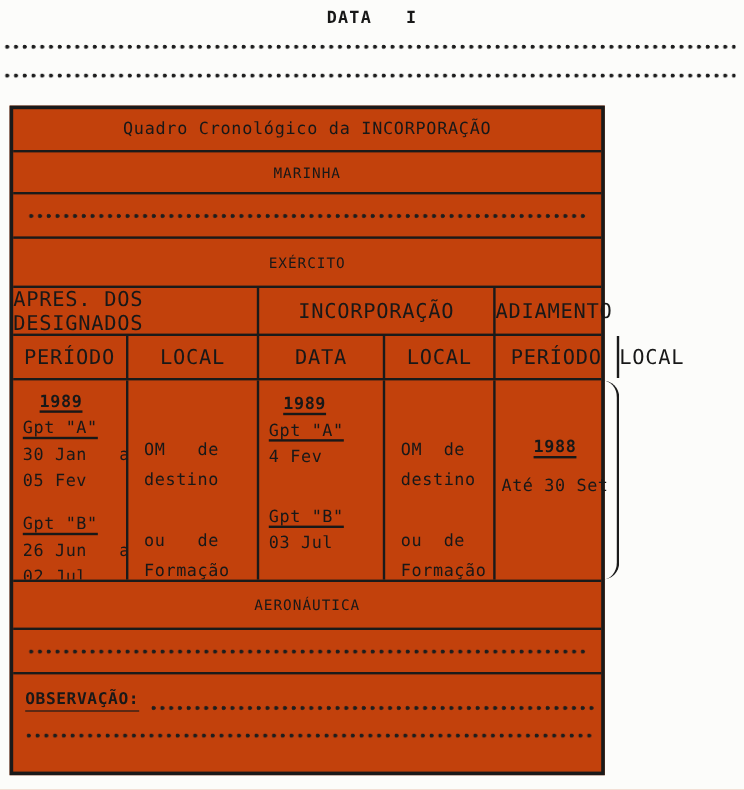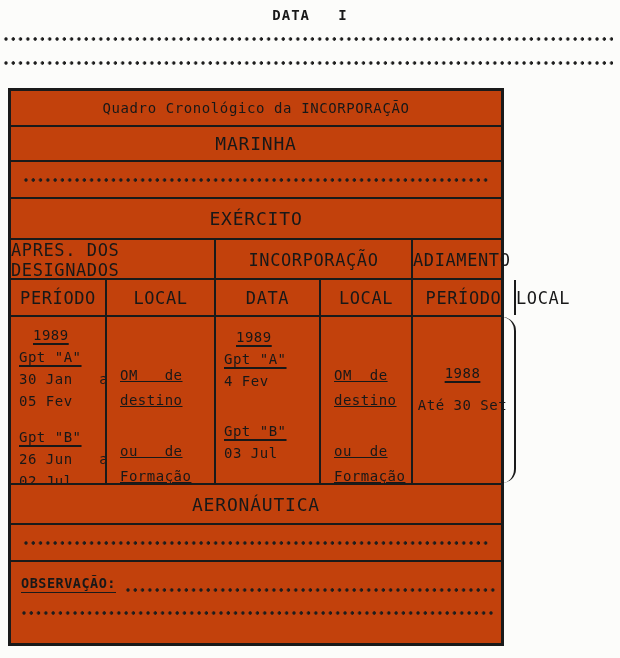--- a/index.html
+++ b/index.html
@@ -33,21 +33,21 @@
     width: 496px; height: 558px;
     border: 3px solid #1a1a1a;
     background: #c2410c;
     display: flex; flex-direction: column;
   }
   .t-row { border-bottom: 2px solid #1a1a1a; flex: 0 0 auto; }
   .t-row.last { border-bottom: none; flex: 1 1 auto; }
 
   .center-row { display: flex; align-items: center; justify-content: center; }
   .row-title      { height: 36px; font-size: 14px; letter-spacing: 0.6px; }
-  .row-branch     { height: 35px; font-size: 18px; letter-spacing: 0.8px; }
+  .row-branch     { height: 35px; font-size: 12px; letter-spacing: 0.8px; }
   .row-dotted     { height: 37px; display: flex; align-items: center; padding: 0 12px; }
   .row-dotted .dotline { width: 100%; }
   .row-exercito   { height: 41px; }
   .row-aero       { height: 40px; }
 
   .grid-3 { height: 40px; display: grid; grid-template-columns: 205px 197px 1fr; }
   .grid-6 { display: grid; grid-template-columns: 96px 109px 105px 92px 103px 1fr; }
   .row-colhead { height: 37px; }
   .row-data { height: 168px; }
 
@@ -60,27 +60,27 @@
 
   .dcell {
     border-right: 2px solid #1a1a1a;
     font-size: 14px; letter-spacing: 0.5px;
     overflow: hidden;
   }
   .dcell:last-child { border-right: none; }
 
   .line { line-height: 22px; white-space: pre; }
   .u  { text-decoration: underline; text-underline-offset: 3px; text-decoration-thickness: 1.5px; }
-  .b  { font-weight: 400; }
+  .b  { font-weight: 700; }
 
   .cell-periodo1 { padding: 7px 2px 0 8px; }
   .cell-periodo1 .year { margin-left: 14px; }
   .cell-periodo1 .gapA { margin-top: 14px; }
 
-  .cell-local { padding: 46px 2px 0 13px; text-decoration: underline; }
+  .cell-local { padding: 46px 2px 0 13px; }
   .cell-local .line { line-height: 25px; }
   .cell-local .gapL { margin-top: 26px; }
 
   .cell-data3 { padding: 9px 2px 0 8px; }
   .cell-data3 .year { margin-left: 12px; }
   .cell-data3 .gapB { margin-top: 28px; }
 
   .cell-periodo2 { padding: 44px 2px 0 0; text-align: center; border-radius: 14px; }
   .cell-periodo2 .line { line-height: 24px; }
   .cell-periodo2 .deadline { margin-top: 8px; }

